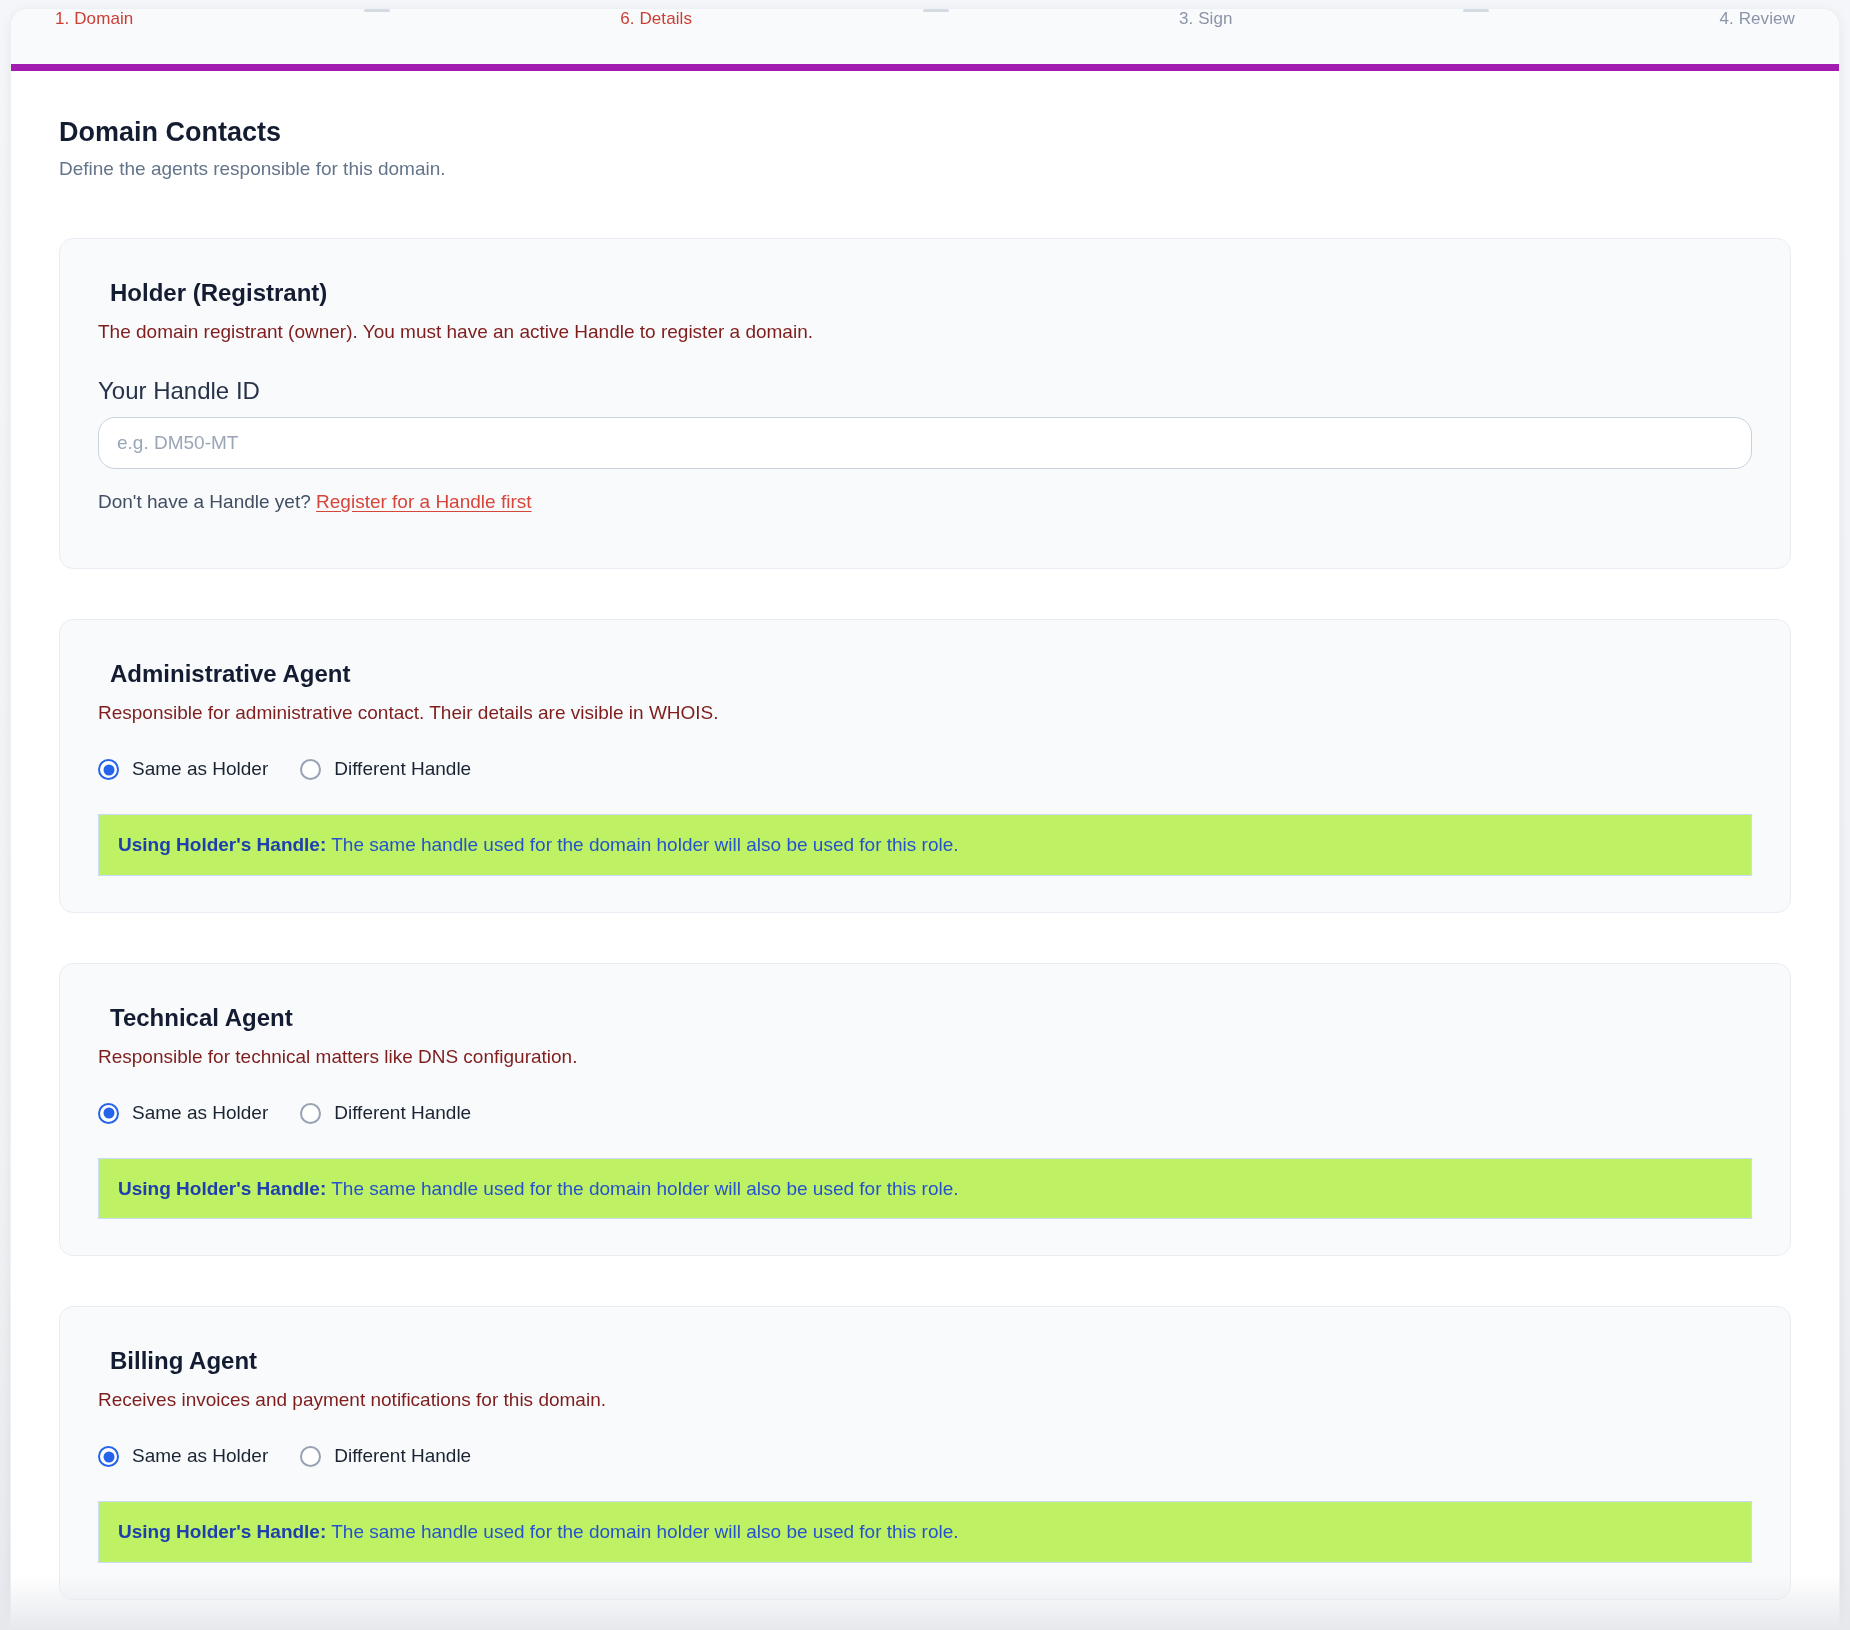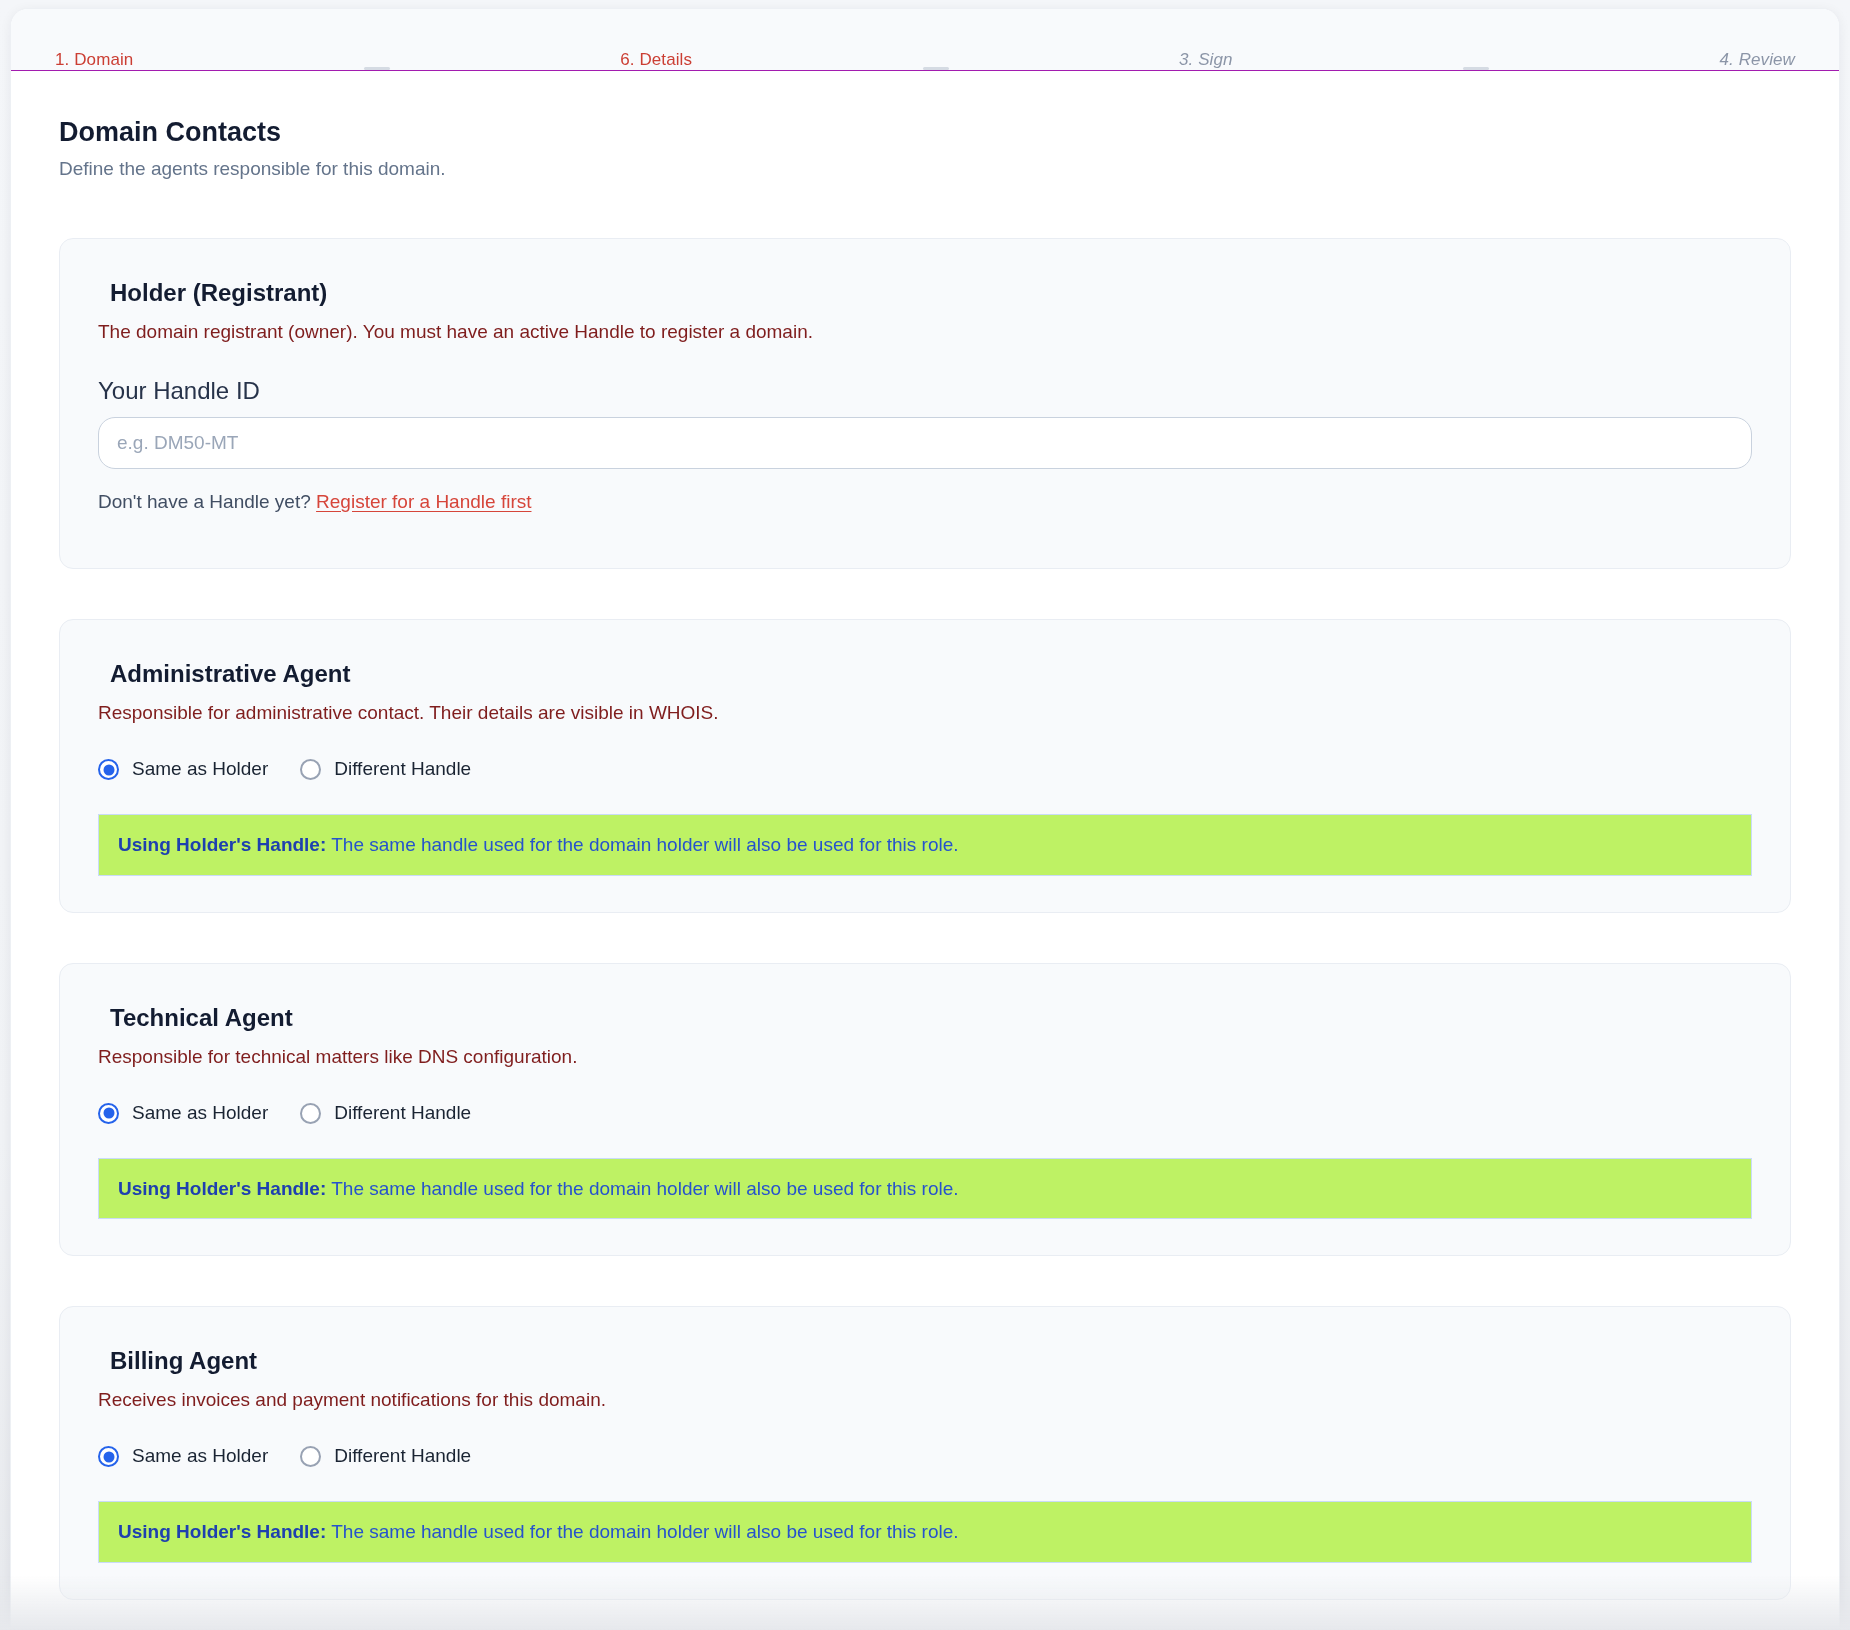--- a/index.html
+++ b/index.html
@@ -18,34 +18,34 @@
     background: #ffffff;
     border: 1px solid #edf0f4;
     border-radius: 18px 18px 0 0;
     box-shadow: 0 2px 12px rgba(30, 41, 59, 0.06);
     overflow: hidden;
   }
   
   .stepper {
     height: 62px;
     background: #f8fafc;
-    border-bottom: 1px solid #a21caf;
+    border-bottom: 7px solid #a21caf;
     display: flex;
-    align-items: flex-end;
+    align-items: flex-start;
     justify-content: space-between;
     padding: 0 44px;
   }
   .step {
     font-size: 17px;
     font-weight: 500;
     letter-spacing: 0.1px;
     cursor: default;
   }
   .step.active { color: #cb3e33; }
-  .step.inactive { color: #8b95a7; font-style: italic; }
+  .step.inactive { color: #8b95a7; }
   .step-sep {
     width: 26px;
     height: 3px;
     border-radius: 2px;
     background: #d5dbe3;
   }
   
   .content { padding: 46px 48px 0 48px; }
   .page-title {
     margin: 0 0 10px 0;

